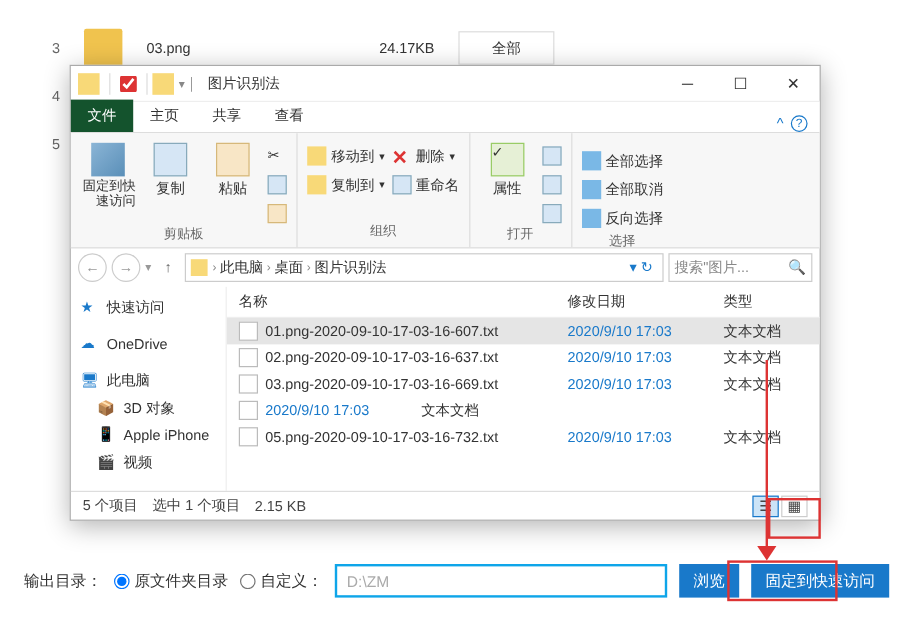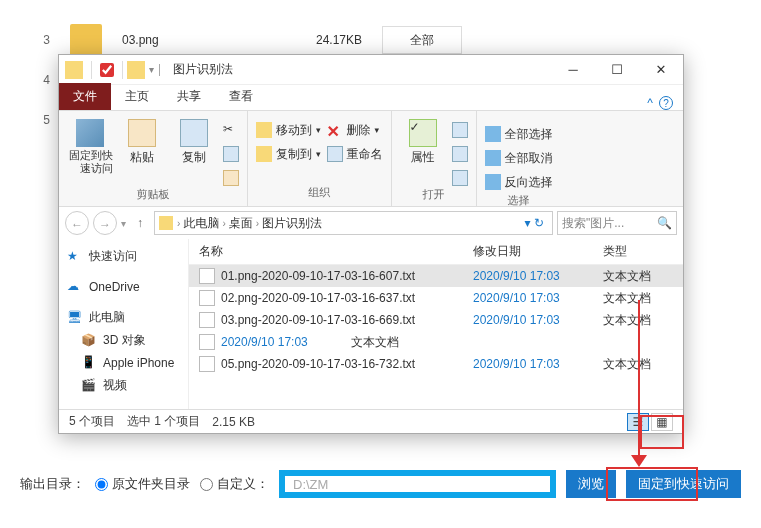--- a/index.html
+++ b/index.html
@@ -15,21 +15,21 @@
 .dialog{position:absolute;left:58px;top:54px;width:626px;height:380px;background:#fff;border:1px solid #aaa;box-shadow:0 4px 20px rgba(0,0,0,0.3);display:flex;flex-direction:column}
 .titlebar{height:30px;display:flex;align-items:center;border-bottom:1px solid #eee;padding-left:6px}
 .tb-icon{width:18px;height:18px;background:#f8d978;margin-right:4px}
 .tb-sep{width:1px;height:18px;background:#ddd;margin:0 4px}
 .tb-check{width:14px;height:14px;margin:0 4px;accent-color:#d33}
 .tb-title{margin-left:10px}
 .tb-sys{margin-left:auto;display:flex}
 .tb-btn{width:44px;height:30px;display:flex;align-items:center;justify-content:center;font-size:13px}
 .tabs{height:26px;display:flex;align-items:flex-end;background:#fff;border-bottom:1px solid #ddd}
 .tab{padding:5px 14px;font-size:12px;cursor:pointer}
-.tab.active{background:#7f1d1d;color:#fff}
+.tab.active{background:#14532d;color:#fff}
 .tab-help{margin-left:auto;padding:0 10px;color:#1979ca;display:flex;align-items:center;gap:6px}
 .ribbon{height:96px;background:#f7f7f7;border-bottom:1px solid #ddd;display:flex}
 .rgroup{border-right:1px solid #ddd;padding:4px 8px;display:flex;flex-direction:column;align-items:center;justify-content:space-between}
 .rgroup-label{font-size:11px;color:#666;padding-bottom:2px}
 .rbtns{display:flex;gap:6px;height:72px;align-items:flex-start}
 .rbtn-lg{display:flex;flex-direction:column;align-items:center;width:46px;padding-top:4px;gap:2px}
 .rbtn-lg .ico{width:28px;height:28px}
 .rbtn-sm{display:flex;align-items:center;gap:4px;height:22px;font-size:12px}
 .rbtn-sm .ico{width:16px;height:16px}
 .rcol{display:flex;flex-direction:column;gap:2px;padding-top:4px}
@@ -64,21 +64,21 @@
 .fico{width:16px;height:16px;background:#fff;border:1px solid #bbb;margin-right:6px;flex-shrink:0}
 .fname{flex:1;white-space:nowrap;overflow:hidden;text-overflow:ellipsis}
 .fdate{width:130px;color:#1979ca}
 .ftype{width:80px}
 .status{height:24px;border-top:1px solid #ddd;display:flex;align-items:center;padding:0 10px;font-size:12px;color:#444;gap:12px}
 .status-right{margin-left:auto;display:flex;gap:2px}
 .vbtn{width:22px;height:18px;border:1px solid #ccc;display:flex;align-items:center;justify-content:center}
 .vbtn.active{background:#cce4f7;border-color:#1979ca}
 .bottom{position:absolute;left:20px;bottom:30px;right:20px;display:flex;align-items:center;gap:10px;font-size:13px}
 .radio{display:flex;align-items:center;gap:4px}
-.pathin{flex:1;height:28px;border:6px solid #0ea5e9;padding:0 8px;color:#aaa;display:flex;align-items:center}
+.pathin{flex:1;height:28px;border:2px solid #0ea5e9;padding:0 8px;color:#aaa;display:flex;align-items:center}
 .btn-blue{height:28px;padding:0 12px;background:#1979ca;color:#fff;display:flex;align-items:center}
 .redbox{position:absolute;left:606px;top:467px;width:92px;height:34px;border:2px solid #d33;pointer-events:none}
 .redbox2{position:absolute;left:640px;top:415px;width:44px;height:34px;border:2px solid #d33;pointer-events:none}
 .arrow{position:absolute;left:638px;top:300px;width:2px;height:160px;background:#d33}
 .arrowhead{position:absolute;left:631px;top:455px;width:0;height:0;border-left:8px solid transparent;border-right:8px solid transparent;border-top:12px solid #d33}
 </style>
 </head>
 <body>
 
 <div class="bg-rows">
@@ -127,26 +127,26 @@
   </div>
 
   <div class="ribbon">
     <div class="rgroup">
       <div class="rbtns">
         <div class="rbtn-lg">
             <div class="ico ico-pin"></div>
             <span style="font-size:11px;text-align:right;line-height:1.2">固定到快速访问</span>
           </div>
         <div class="rbtn-lg">
+            <div class="ico ico-copy"></div>
+            <span>复制</span>
+          </div>
+        <div class="rbtn-lg">
             <div class="ico ico-paste"></div>
             <span>粘贴</span>
-          </div>
-        <div class="rbtn-lg">
-            <div class="ico ico-copy"></div>
-            <span>复制</span>
           </div>
         <div class="rcol">
           <div class="rbtn-sm">
               <span class="ico">✂</span>
             </div>
           <div class="rbtn-sm">
               <span class="ico ico-copy"></span>
             </div>
           <div class="rbtn-sm">
               <span class="ico ico-paste"></span>

